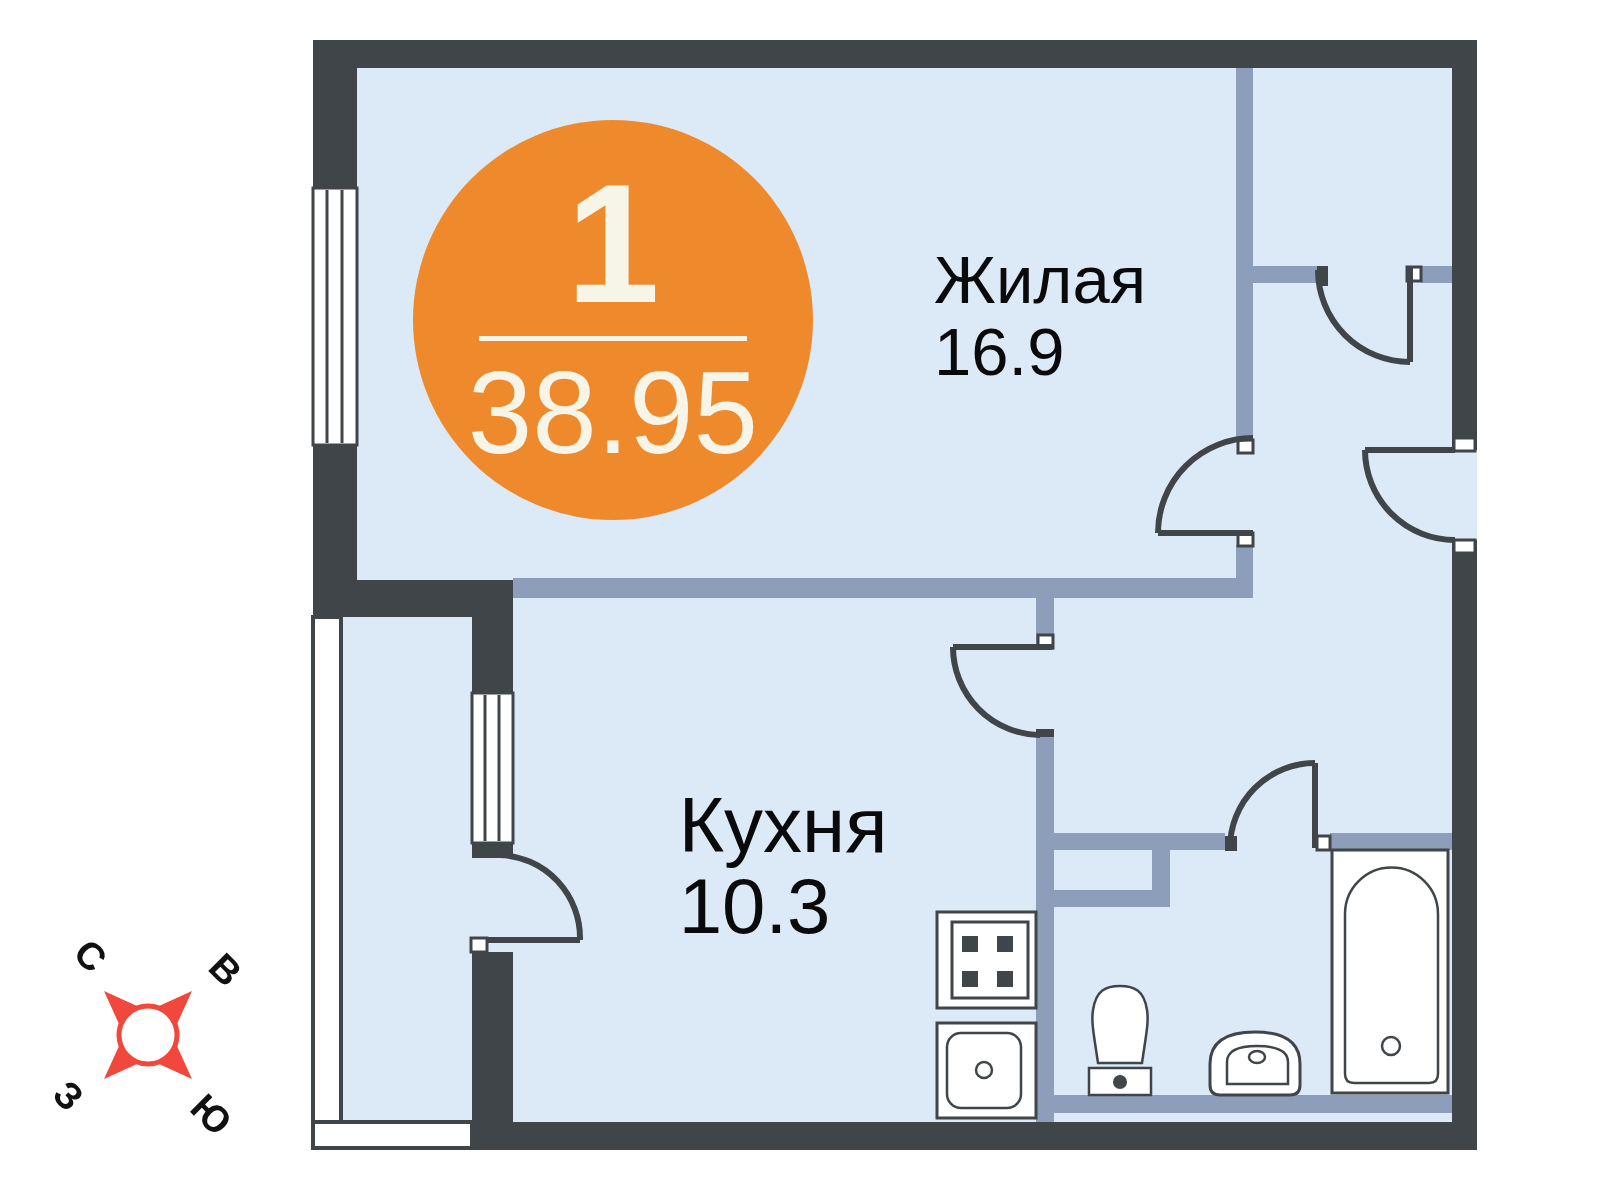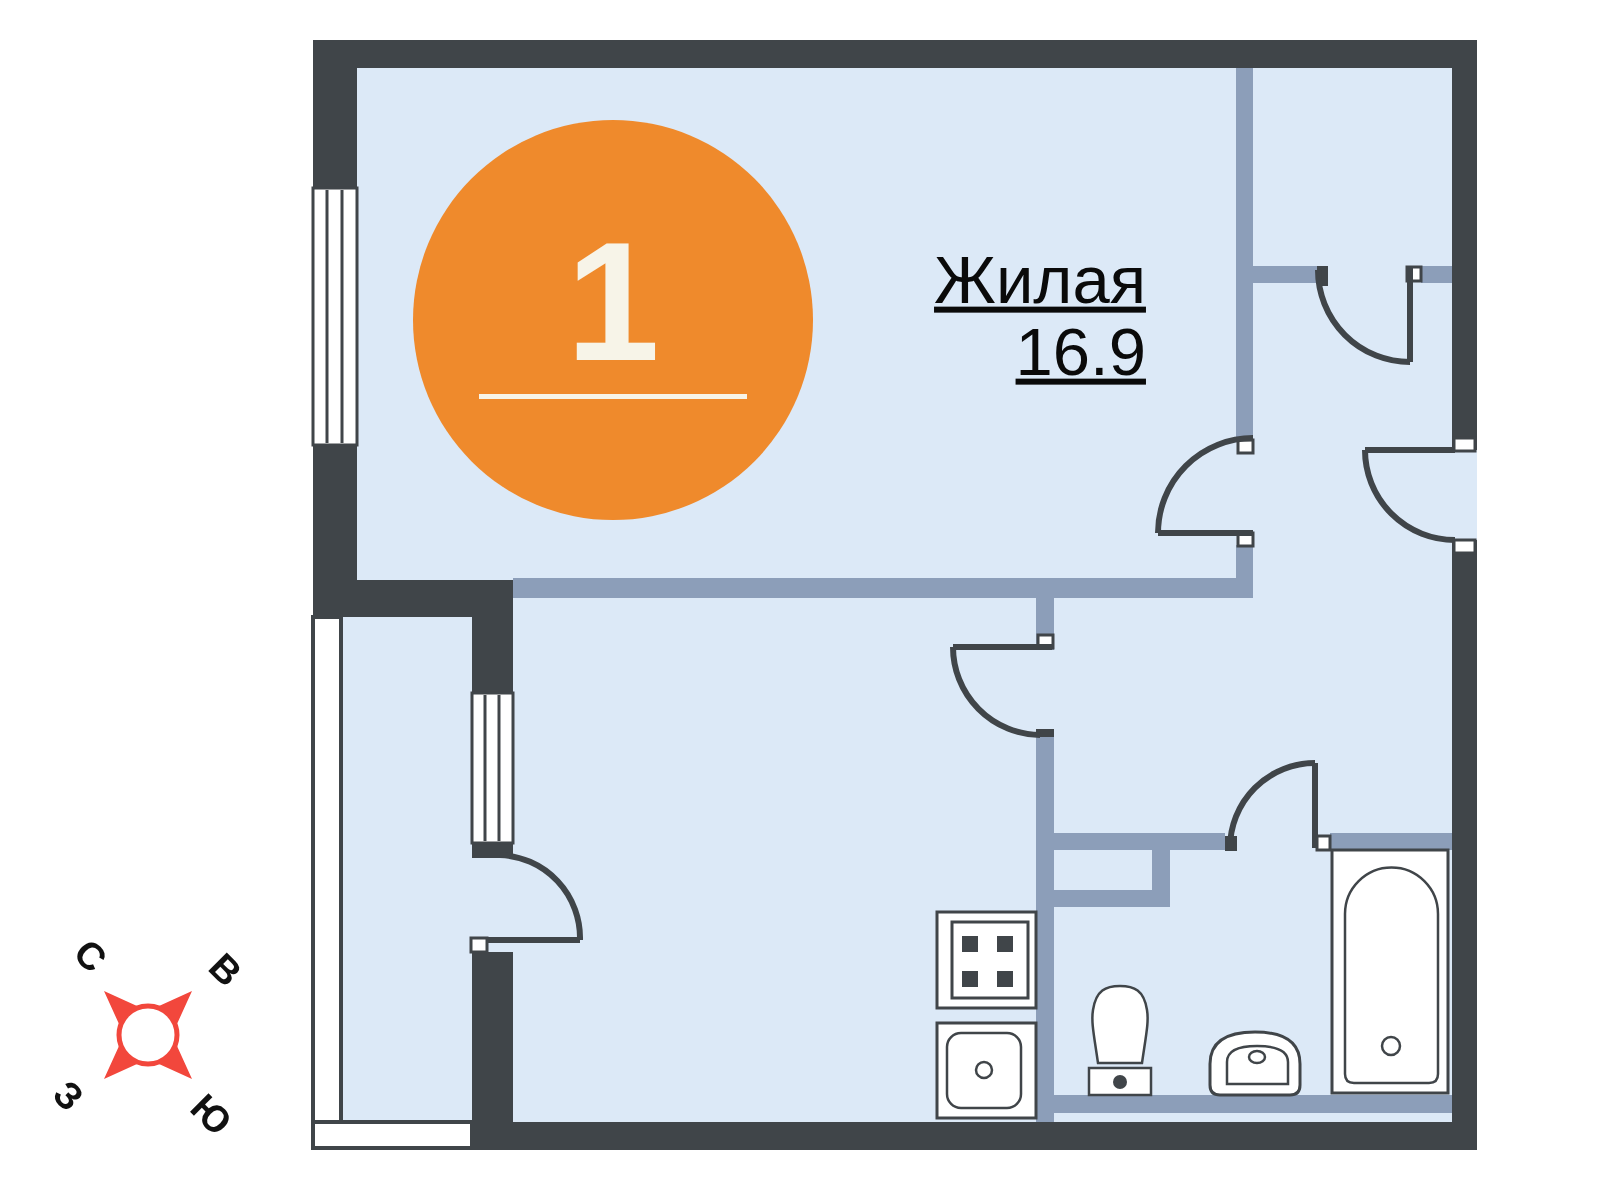--- a/index.html
+++ b/index.html
@@ -29,22 +29,22 @@
   .fix-thin{fill:#fff;stroke:var(--wall-dark);stroke-width:2.5;}
   .burner{fill:var(--wall-dark);}
 
   .badge{position:absolute;left:413px;top:120px;width:400px;height:400px;border-radius:50%;
          background:var(--accent-orange);color:var(--badge-text);
          display:flex;flex-direction:column;align-items:center;justify-content:center;}
   .badge-number{font-size:168px;font-weight:700;line-height:.9;}
   .badge-divider{width:268px;height:5px;background:var(--badge-text);margin:16px 0 14px;}
   .badge-area{font-size:116px;line-height:1;}
 
-  .room-label{position:absolute;transform:translate(-50%,-50%);text-align:right;
-              color:var(--label-text);white-space:nowrap;text-decoration:underline;}
+  .room-label{position:absolute;transform:translate(-50%,-50%);text-align:left;
+              color:var(--label-text);white-space:nowrap;}
   .room-label.living{left:1040px;top:316px;font-size:67px;line-height:1.08;}
   .room-label.kitchen{left:783px;top:866px;font-size:78px;line-height:1.04;}
 
   .compass-letter{position:absolute;transform:translate(-50%,-50%) rotate(45deg);
                   font-size:38px;font-weight:700;color:#111;}
 </style>
 </head>
 <body>
 
 <div id="stage">
@@ -178,25 +178,30 @@
 
     <g>
       <polygon fill="var(--compass-red)" points="192,991 172,1035 192,1079 148,1059 104,1079 124,1035 104,991 148,1011"></polygon>
       <circle cx="148" cy="1035" r="29" fill="#fff" stroke="var(--compass-red)" stroke-width="5"></circle>
     </g>
   </svg>
 
   <div class="badge">
     <div class="badge-number">1</div>
     <div class="badge-divider"></div>
+    <div class="badge-area">38.95</div>
   </div>
 
   <div class="room-label living">
     <div>Жилая</div>
     <div>16.9</div>
   </div>
+  <div class="room-label kitchen">
+    <div>Кухня</div>
+    <div>10.3</div>
+  </div>
 
   <div class="compass-letter" style="left:90px;top:956px;">С</div>
   <div class="compass-letter" style="left:225px;top:970px;">В</div>
   <div class="compass-letter" style="left:68px;top:1096px;">З</div>
   <div class="compass-letter" style="left:211px;top:1115px;">Ю</div>
 
 </div>
 
 </body></html>

